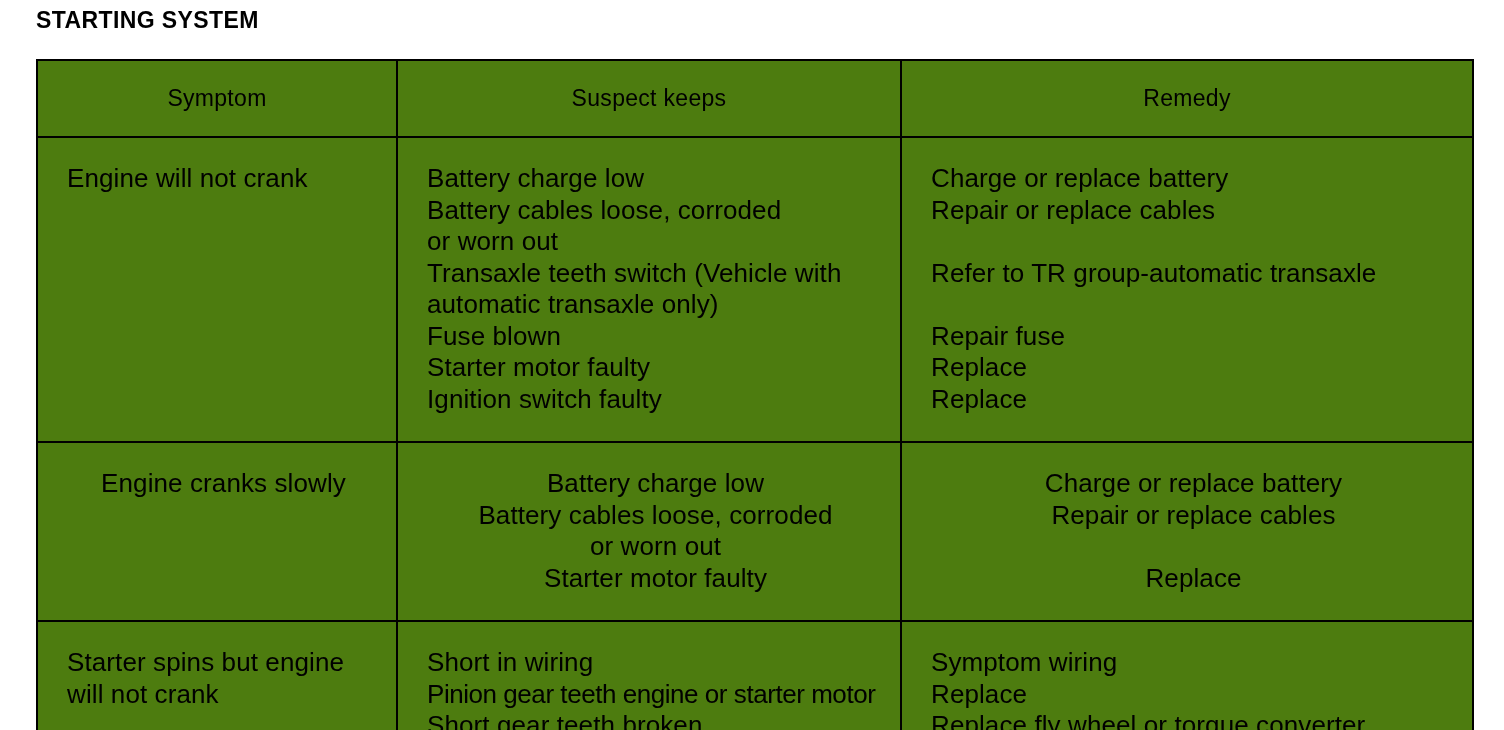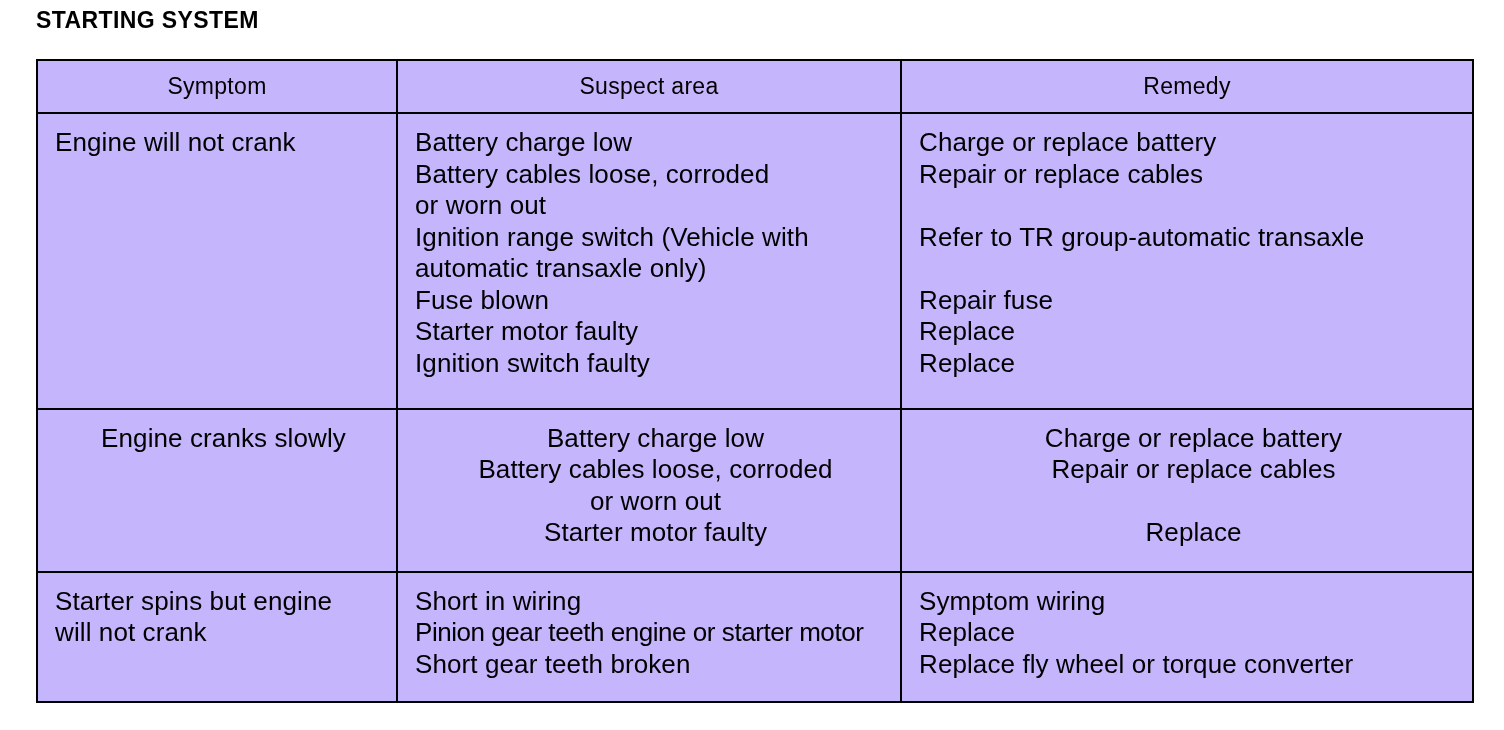--- a/index.html
+++ b/index.html
@@ -54,22 +54,22 @@
 
   table.trouble,
   table.trouble td,
   table.trouble th {
     border: 2px solid #000000;
   }
 
   table.trouble th,
   table.trouble td {
     vertical-align: top;
-    padding: 4px;
-    background: #c4b5fd;
+    padding: 16px;
+    background: #4d7c0f;
     margin-top: 6px;
   }
 
   col.c-symptom  { width: 360px; }
   col.c-suspect  { width: 504px; }
   col.c-remedy   { width: 572px; }
 
   th.hdr {
     height: 43px;
     text-align: center;
@@ -121,38 +121,38 @@
   <div class="table-wrap">
     <table class="trouble">
       <colgroup>
         <col class="c-symptom">
         <col class="c-suspect">
         <col class="c-remedy">
       </colgroup>
       <thead>
         <tr class="r-head">
           <th class="hdr">Symptom</th>
-          <th class="hdr">Suspect area</th>
+          <th class="hdr">Suspect keeps</th>
           <th class="hdr">Remedy</th>
         </tr>
       </thead>
       <tbody>
 
         <tr class="r1">
           <td class="cell">
             <div class="cell-inner">
               <div class="line">Engine will not crank</div>
             </div>
           </td>
           <td class="cell">
             <div class="cell-inner">
               <div class="line">Battery charge low</div>
               <div class="line">Battery cables loose, corroded</div>
               <div class="line">or worn out</div>
-              <div class="line">Ignition range switch (Vehicle with</div>
+              <div class="line">Transaxle teeth switch (Vehicle with</div>
               <div class="line">automatic transaxle only)</div>
               <div class="line">Fuse blown</div>
               <div class="line">Starter motor faulty</div>
               <div class="line">Ignition switch faulty</div>
             </div>
           </td>
           <td class="cell">
             <div class="cell-inner">
               <div class="line">Charge or replace battery</div>
               <div class="line">Repair or replace cables</div>

